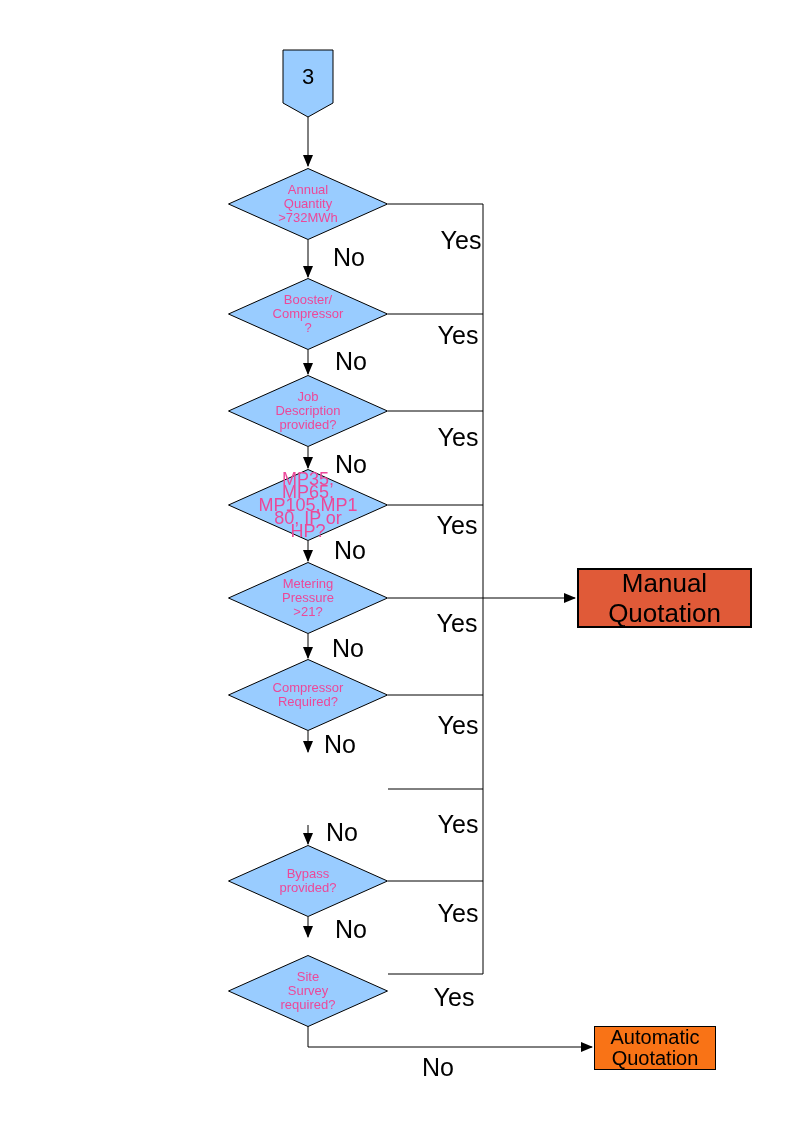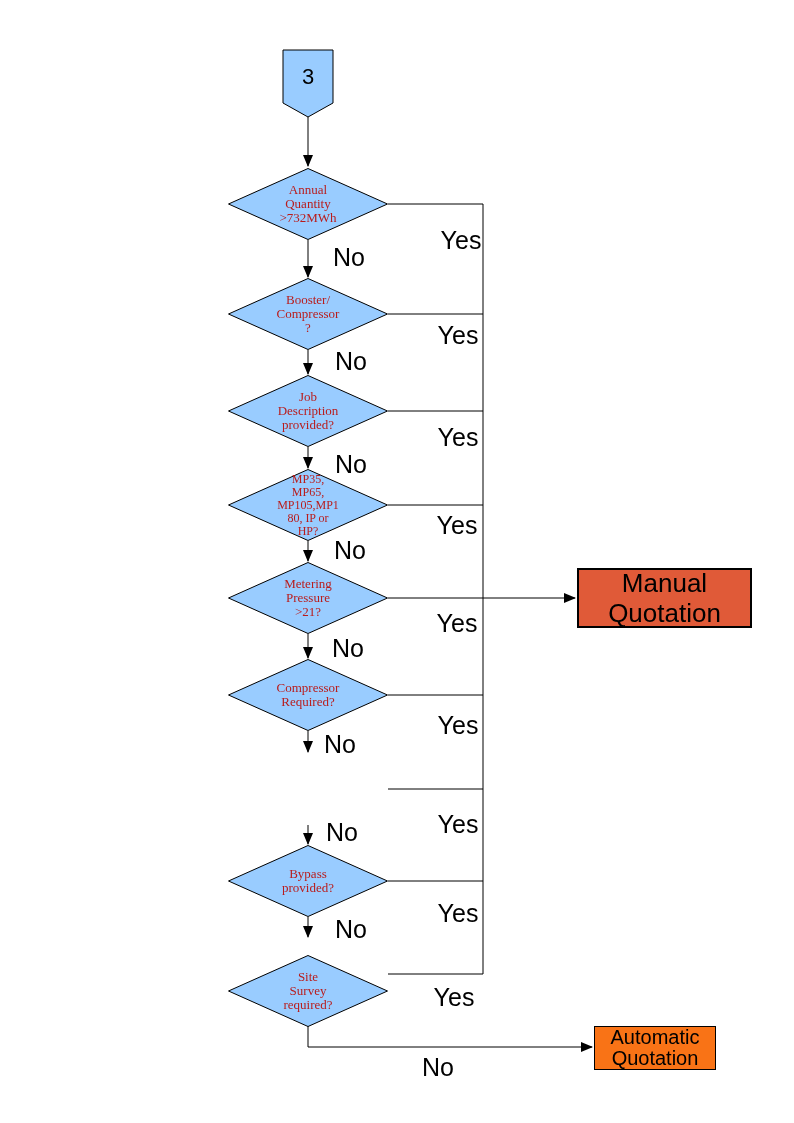--- a/index.html
+++ b/index.html
@@ -20,23 +20,22 @@
   .decision svg { position: absolute; left: 0; top: 0; }
   .decision .dlabel {
     position: absolute;
     left: 0; top: 0; right: 0; bottom: 0;
     display: flex;
     align-items: center;
     justify-content: center;
     text-align: center;
     font-size: 13px;
     line-height: 14px;
-    color: #b91c1c;
+    color: #ec4899;
     white-space: pre-line;
-    font-family: Liberation Serif, serif;
   }
   .branch-label {
     position: absolute;
     transform: translate(-50%, -50%);
     font-size: 25px;
     color: #000;
     white-space: nowrap;
   }
   .outcome {
     position: absolute;
@@ -146,21 +145,21 @@
         <polygon points="80,0.5 159.5,36 80,71.5 0.5,36" fill="#99ccff" stroke="#000" stroke-width="1"></polygon>
       </svg>
     <div class="dlabel">Booster/
 Compressor
 ?</div>
   </div>
   <div class="decision" style="left:228px; top:469px;">
     <svg width="160" height="72">
         <polygon points="80,0.5 159.5,36 80,71.5 0.5,36" fill="#99ccff" stroke="#000" stroke-width="1"></polygon>
       </svg>
-    <div class="dlabel" style="font-size:12px; line-height:13px;">MP35,
+    <div class="dlabel" style="font-size:18px; line-height:13px;">MP35,
 MP65,
 MP105,MP1
 80, IP or
 HP?</div>
   </div>
   <div class="decision" style="left:228px; top:562px;">
     <svg width="160" height="72">
         <polygon points="80,0.5 159.5,36 80,71.5 0.5,36" fill="#99ccff" stroke="#000" stroke-width="1"></polygon>
       </svg>
     <div class="dlabel">Metering

